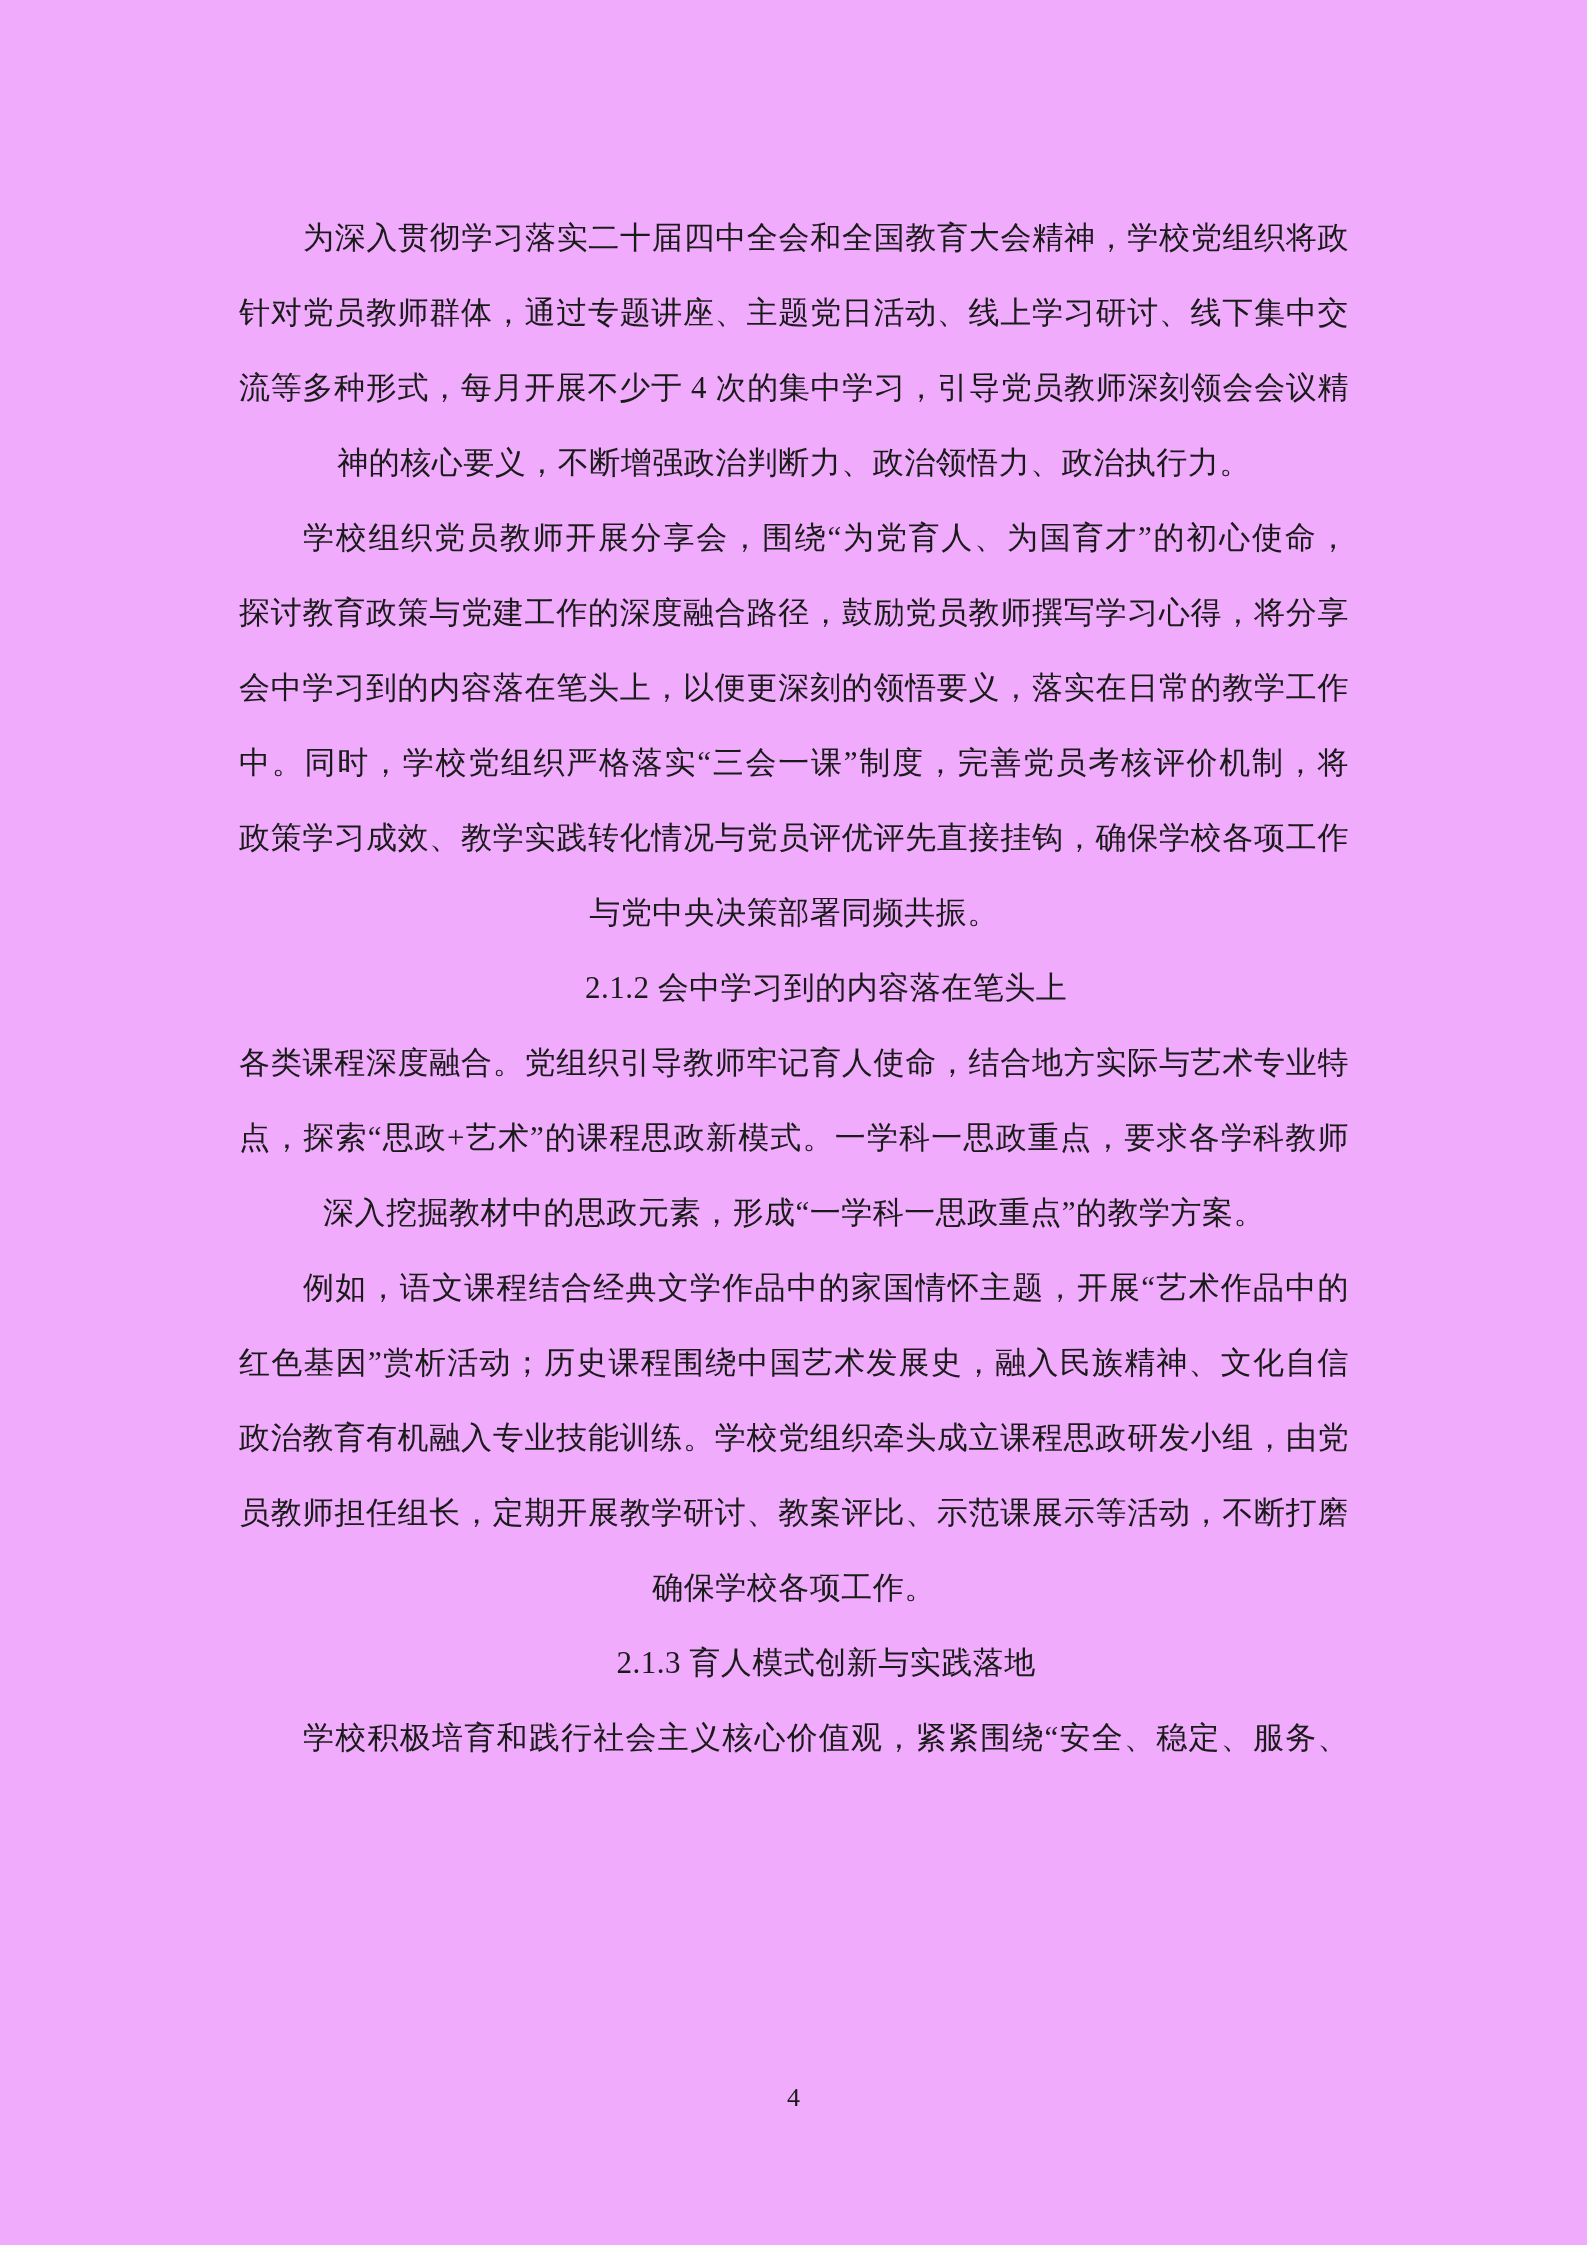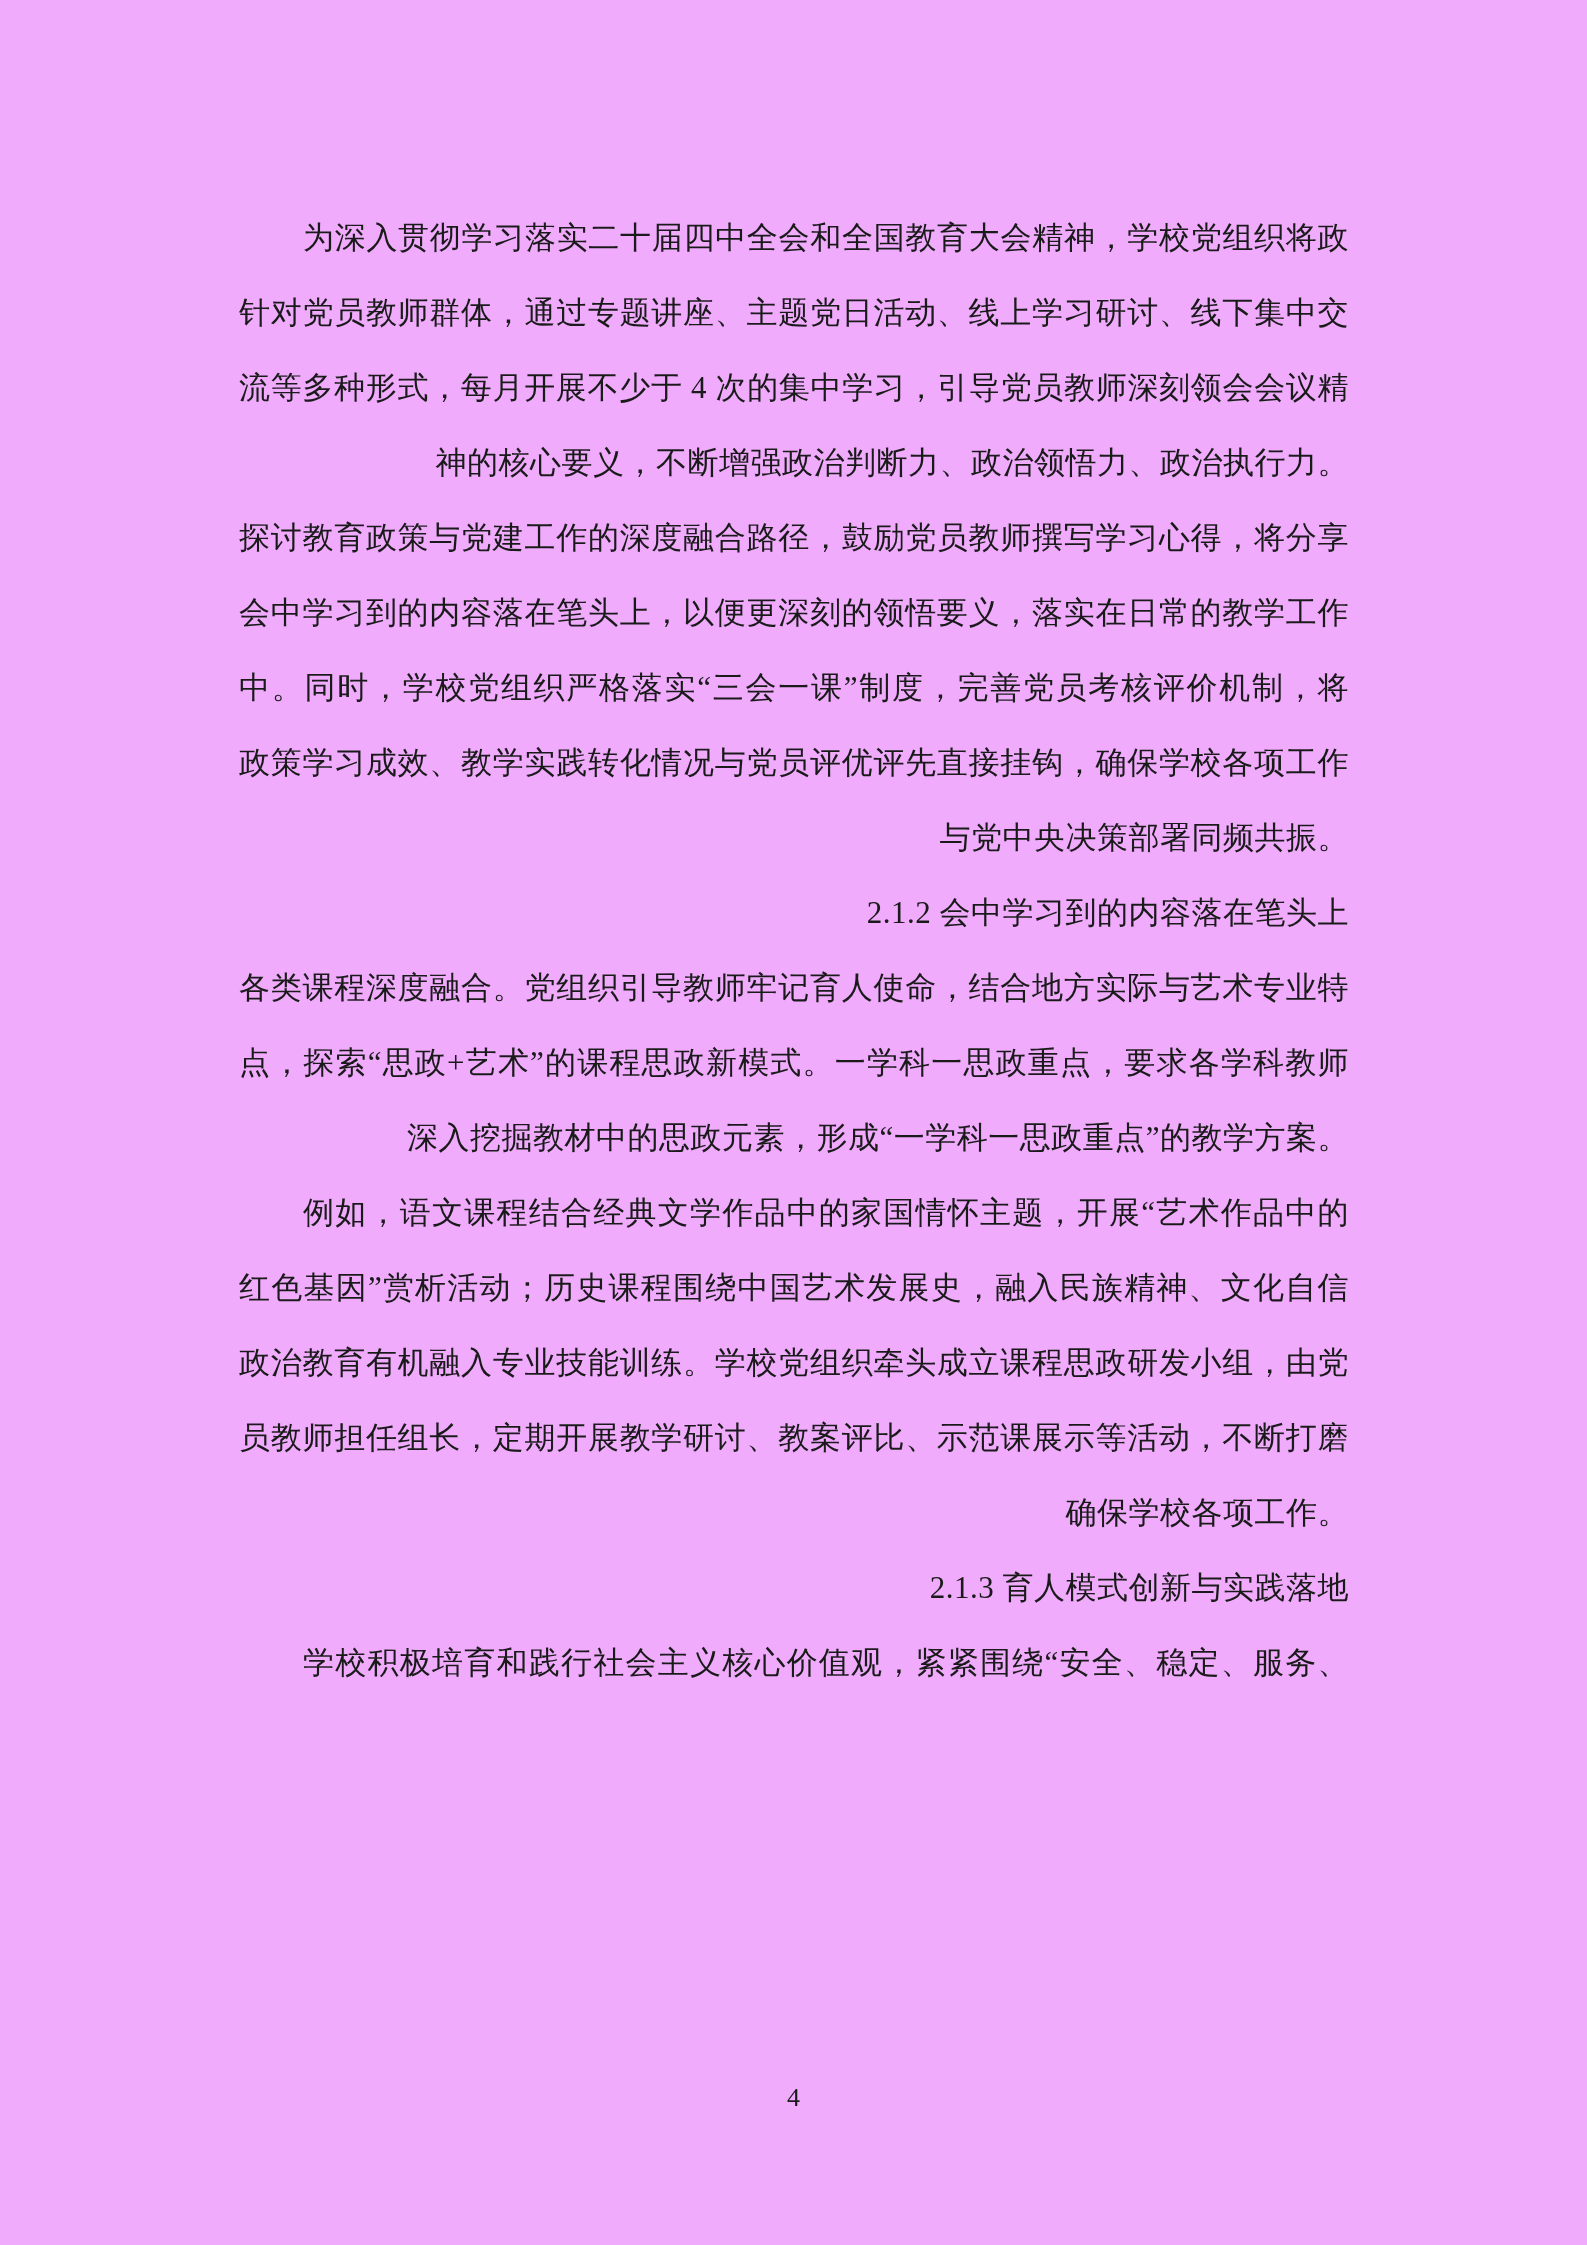--- a/index.html
+++ b/index.html
@@ -19,21 +19,21 @@
     position: absolute;
     left: 239px;
     top: 200px;
     width: 1110px;
   }
   .line {
     height: 75px;
     line-height: 75px;
     font-size: 31px;
     color: #1a1a1a;
-    text-align: right;
+    text-align: center;
     letter-spacing: 0.5px;
   }
   .line.justify {
     text-align: justify;
     text-align-last: justify;
   }
   .line.indent {
     text-indent: 64px;
   }
   .page-num {
@@ -49,20 +49,21 @@
 </style>
 </head>
 <body>
 
 <div class="page">
   <div class="doc-body" id="doc-body">
       <div class="line justify indent">为深入贯彻学习落实二十届四中全会和全国教育大会精神，学校党组织将政</div>
       <div class="line justify">针对党员教师群体，通过专题讲座、主题党日活动、线上学习研讨、线下集中交</div>
       <div class="line justify">流等多种形式，每月开展不少于 4 次的集中学习，引导党员教师深刻领会会议精</div>
       <div class="line">神的核心要义，不断增强政治判断力、政治领悟力、政治执行力。</div>
+      <div class="line justify indent">学校组织党员教师开展分享会，围绕“为党育人、为国育才”的初心使命，</div>
       <div class="line justify">探讨教育政策与党建工作的深度融合路径，鼓励党员教师撰写学习心得，将分享</div>
       <div class="line justify">会中学习到的内容落在笔头上，以便更深刻的领悟要义，落实在日常的教学工作</div>
       <div class="line justify">中。同时，学校党组织严格落实“三会一课”制度，完善党员考核评价机制，将</div>
       <div class="line justify">政策学习成效、教学实践转化情况与党员评优评先直接挂钩，确保学校各项工作</div>
       <div class="line">与党中央决策部署同频共振。</div>
       <div class="line indent">2.1.2 会中学习到的内容落在笔头上</div>
       <div class="line justify">各类课程深度融合。党组织引导教师牢记育人使命，结合地方实际与艺术专业特</div>
       <div class="line justify">点，探索“思政+艺术”的课程思政新模式。一学科一思政重点，要求各学科教师</div>
       <div class="line">深入挖掘教材中的思政元素，形成“一学科一思政重点”的教学方案。</div>
       <div class="line justify indent">例如，语文课程结合经典文学作品中的家国情怀主题，开展“艺术作品中的</div>

